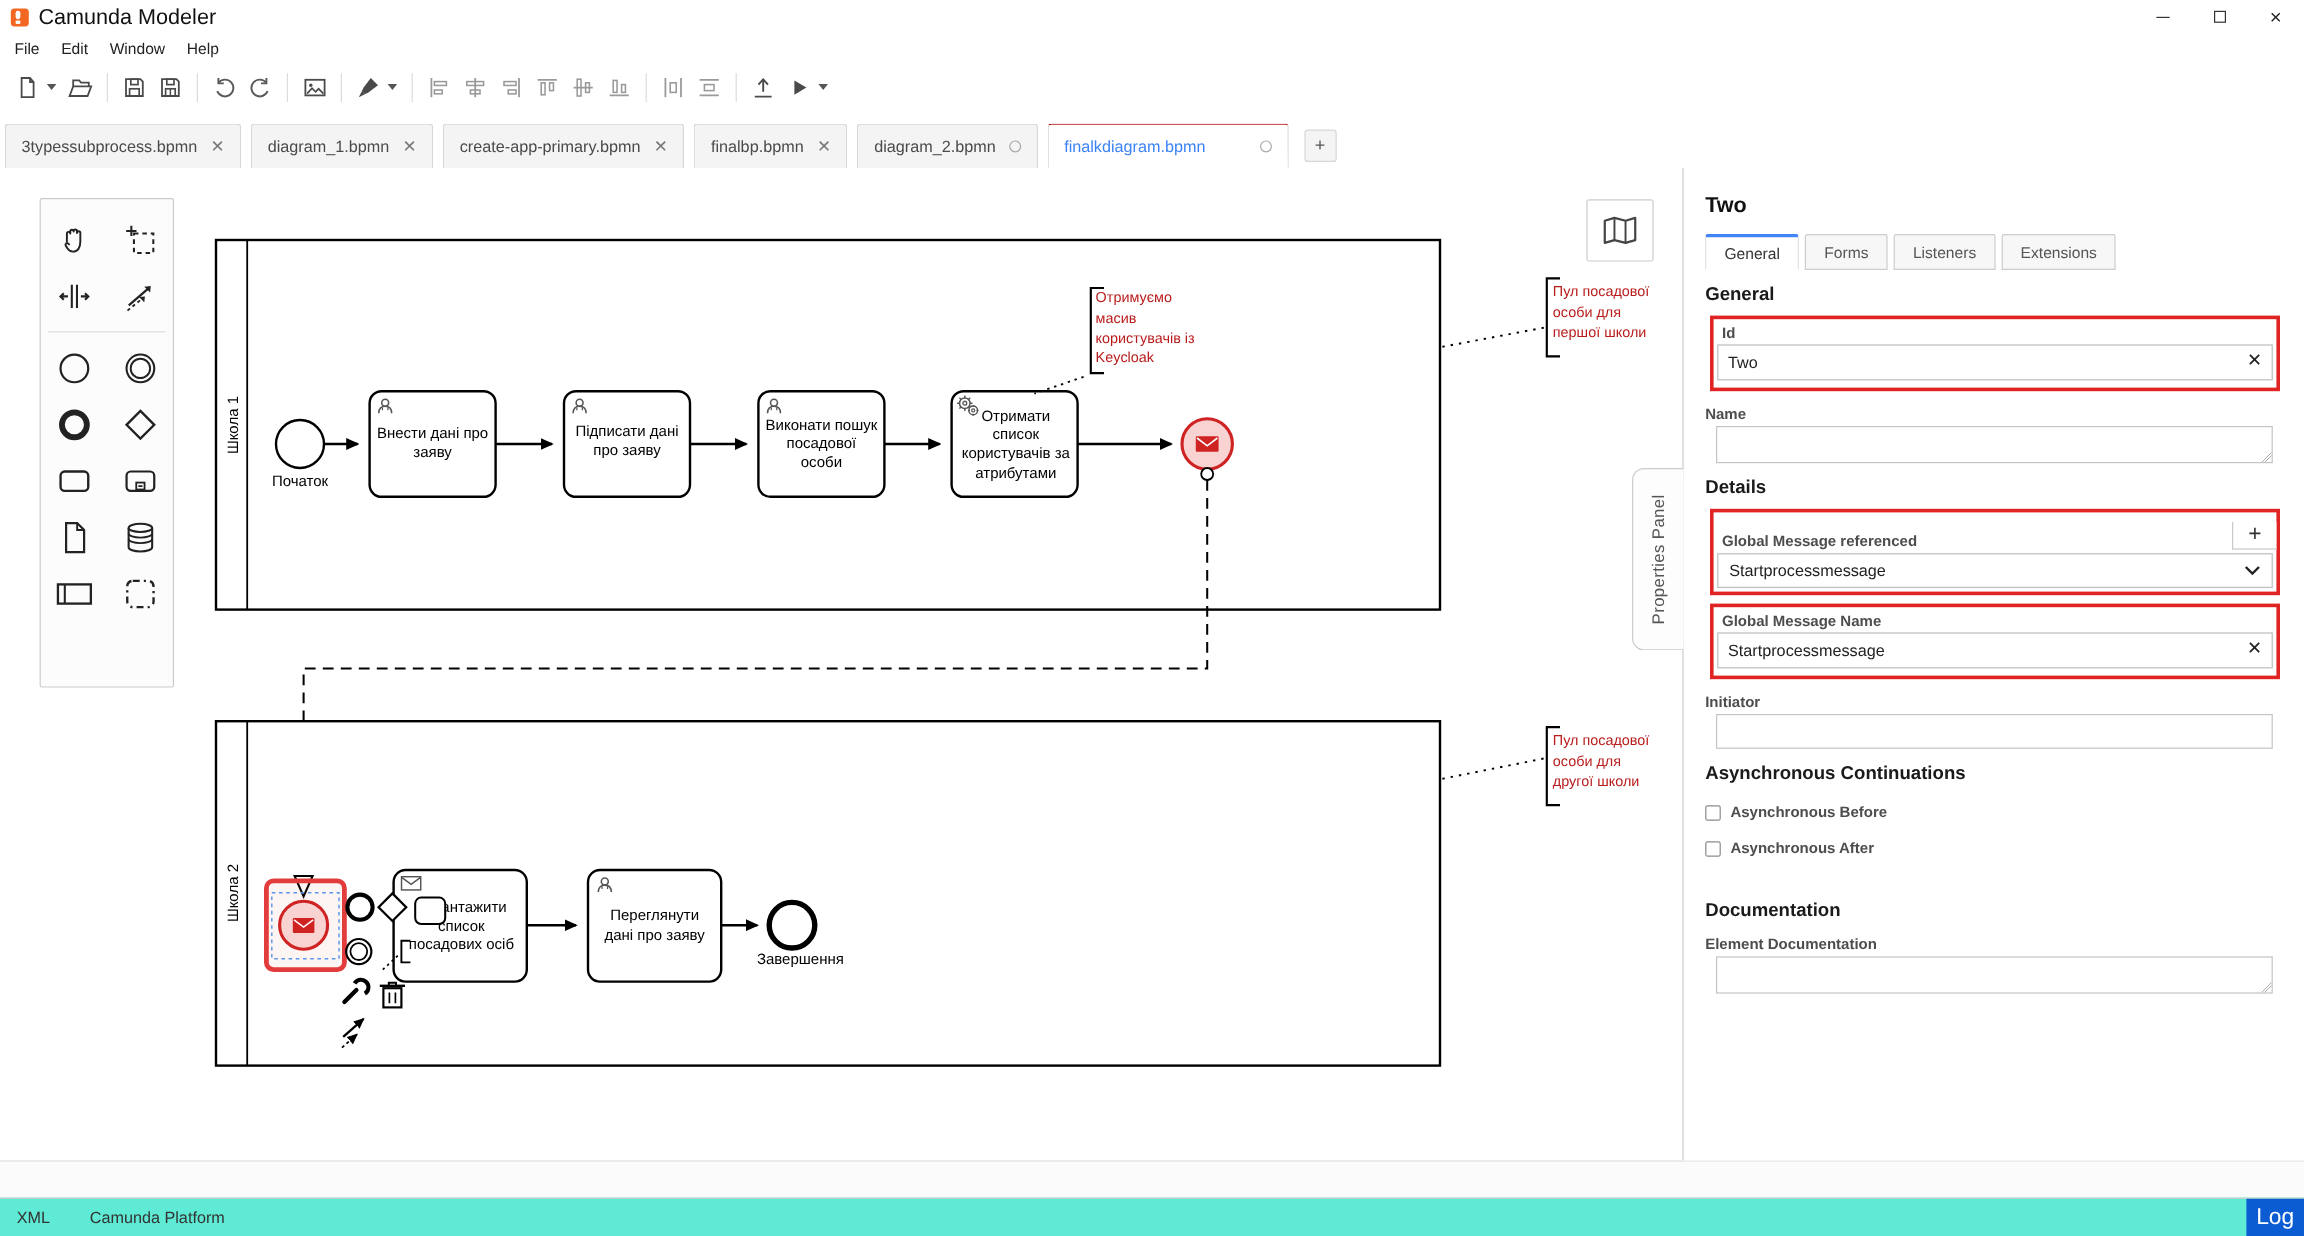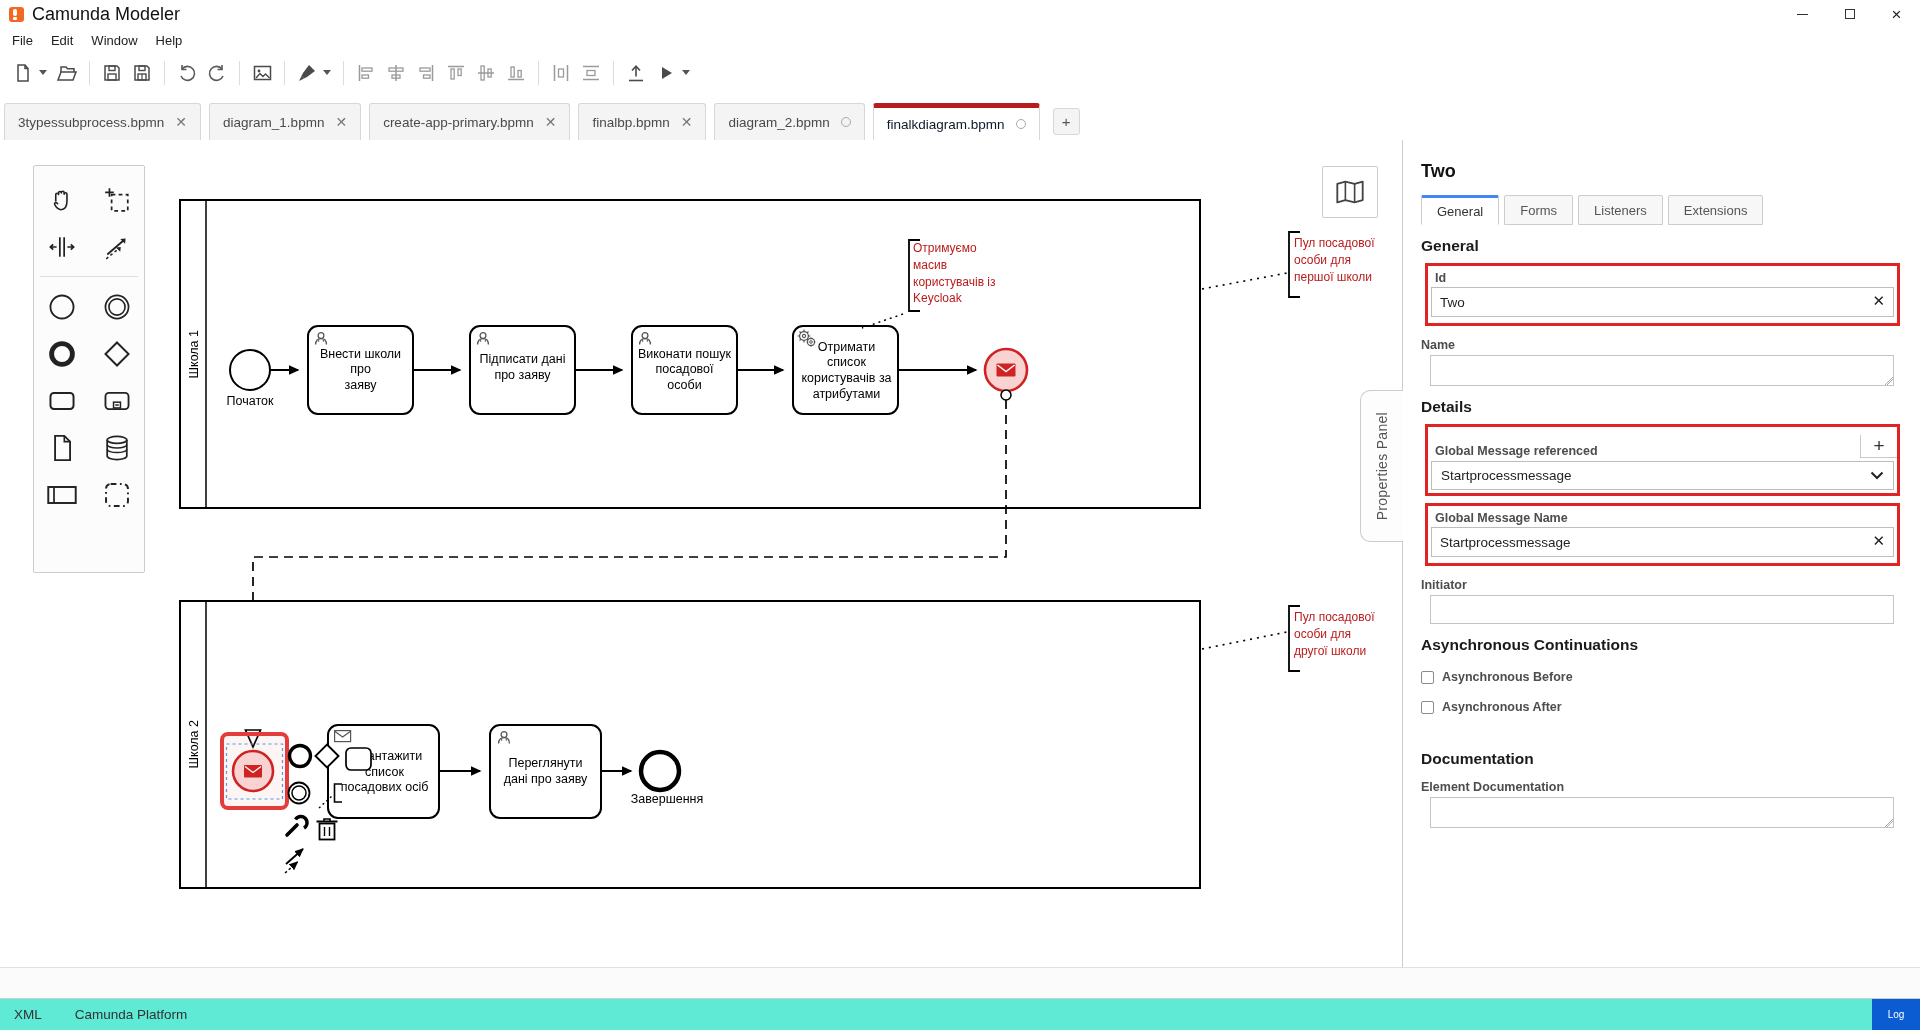--- a/index.html
+++ b/index.html
@@ -26,21 +26,21 @@
   .toolbar { position:absolute; left:0; top:52px; width:1920px; height:41px; display:flex; align-items:center; padding-left:8px; }
   .tbtn { height:30px; min-width:30px; padding:0 3px; display:flex; align-items:center; justify-content:center; }
   .tbtn svg { display:block; }
   .tcaret { width:0; height:0; border-left:4px solid transparent; border-right:4px solid transparent; border-top:5px solid #555; margin:0 5px 0 1px; }
   .tsep { width:1px; height:24px; background:#dcdcdc; margin:0 7px; flex:none; }
   
   .tabbar { position:absolute; left:0; top:93px; width:1402px; height:47px; display:flex; align-items:flex-end; padding-left:4px; }
   .ftab { height:37px; display:flex; align-items:center; padding:0 13px; margin-right:8px;
           background:#f4f4f4; border:1px solid #d7d7d7; border-bottom:none; border-radius:3px 3px 0 0;
           font-size:13.5px; color:#4a4a4a; white-space:nowrap; }
-  .ftab.active { background:#fff; border-top:5px solid #b91c1c; color:#0f172a; }
+  .ftab.active { background:#fff; border-top:1px solid #b91c1c; color:#3b82f6;gap:34px; }
   .tab-close { margin-left:11px; color:#777; font-size:14px; line-height:1; }
   .tab-dot { margin-left:11px; width:10px; height:10px; border:1.5px solid #a8a8a8; border-radius:50%; }
   .newtab { width:27px; height:27px; margin-bottom:5px; border:1px solid #d7d7d7; border-radius:3px; background:#f4f4f4;
             display:flex; align-items:center; justify-content:center; font-size:15px; color:#555; margin-left:5px; }
   
   .canvas { position:absolute; left:0; top:140px; width:1402px; height:827px; background:#fff; overflow:hidden; }
   .canvas svg.layer { position:absolute; left:0; top:0; }
   .dlabel { position:absolute; font-size:12.5px; line-height:1.25; color:#000; white-space:pre-line;
             display:flex; align-items:center; justify-content:center; text-align:center; z-index:2; }
   .dnote { position:absolute; font-size:12px; line-height:1.4; color:#b91c1c; white-space:pre-line; text-align:left; z-index:2; }
@@ -97,21 +97,21 @@
   .check-row .flabel { margin-left:8px; }
   .sec-gap { margin-top:12px; }
   .sec-gap2 { margin-top:36px; }
   
   .bottom-gap { position:absolute; left:0; top:967px; width:1920px; height:31px; background:#fbfbfb; border-top:1px solid #e0e0e0; }
   .statusbar { position:absolute; left:0; top:998px; width:1920px; height:32px; background:#5eead4;
                border-top:1px solid #ccc; display:flex; align-items:center; font-size:13.5px; color:#333; }
   .sb-item1 { margin-left:14px; }
   .sb-item2 { margin-left:33px; }
   .log-btn { margin-left:auto; width:48px; height:100%; background:#0b5bd3; color:#fff; display:flex;
-             align-items:center; justify-content:center; font-size:10px; }
+             align-items:center; justify-content:center; font-size:19px; }
 </style>
 </head>
 <body>
 
 <div class="titlebar">
   <div class="app-icon"></div>
   <div class="title-text">Camunda Modeler</div>
   <div class="win-controls">
     <div class="win-btn">
         <span class="min-glyph"></span>
@@ -385,21 +385,21 @@
     </g>
 
     <path d="M1300,466 H1289 V531 H1300" fill="none" stroke="#000" stroke-width="1.8"></path>
     <path d="M1202,509 L1287,492" stroke="#000" stroke-width="1.6" stroke-dasharray="2,5"></path>
   </svg>
 
   <div class="lane-label" style="left:181px; top:60px; width:25px; height:308px;">
       <span>Школа 1</span>
     </div>
   <div class="dlabel" style="left:205px; top:254px; width:90px;">Початок</div>
-  <div class="dlabel" style="left:308px; top:186px; width:105px; height:88px;">Внести школи про
+  <div class="dlabel" style="left:308px; top:186px; width:105px; height:88px;">Внести дані про
 заяву</div>
   <div class="dlabel" style="left:470px; top:186px; width:105px; height:84px;">Підписати дані
 про заяву</div>
   <div class="dlabel" style="left:632px; top:186px; width:105px; height:88px;">Виконати пошук
 посадової
 особи</div>
   <div class="dlabel" style="left:795px; top:188px; width:103px; height:86px;">Отримати
 список
 користувачів за
 атрибутами</div>

